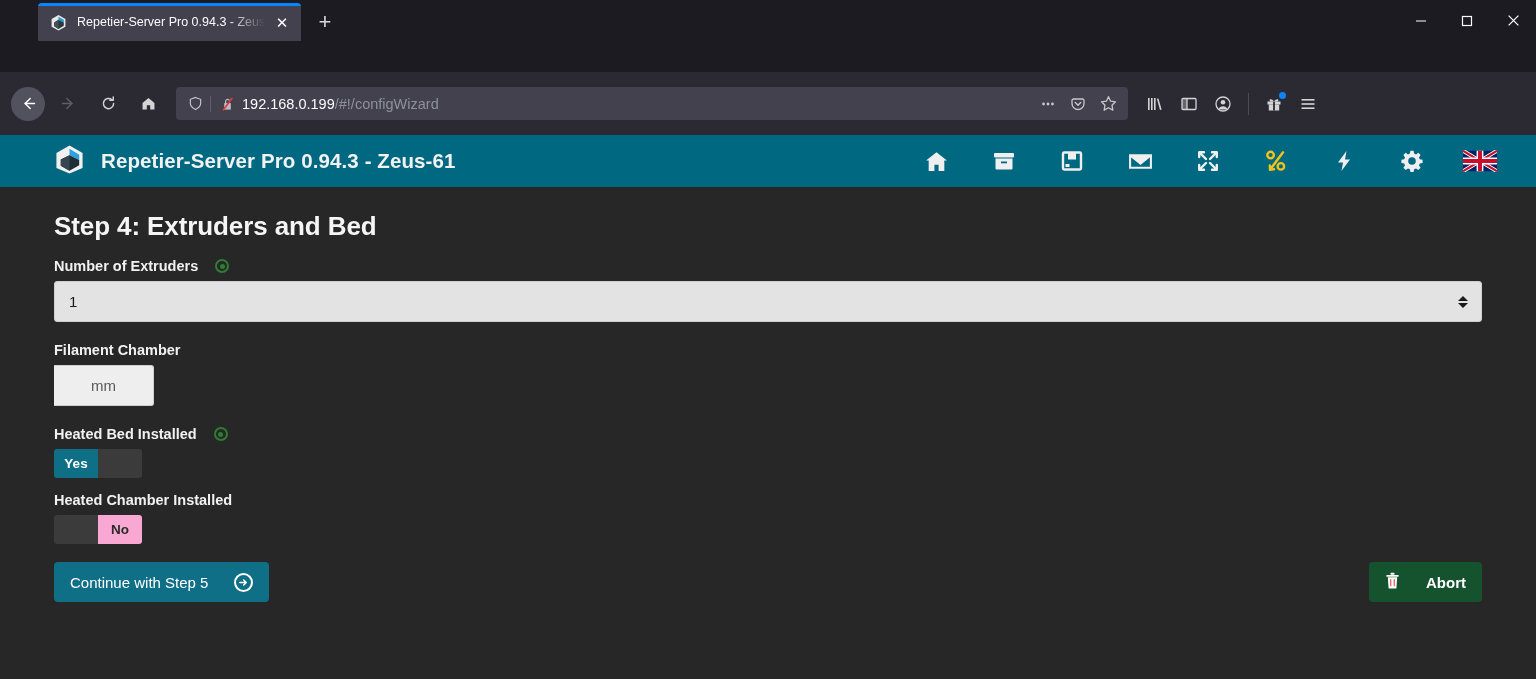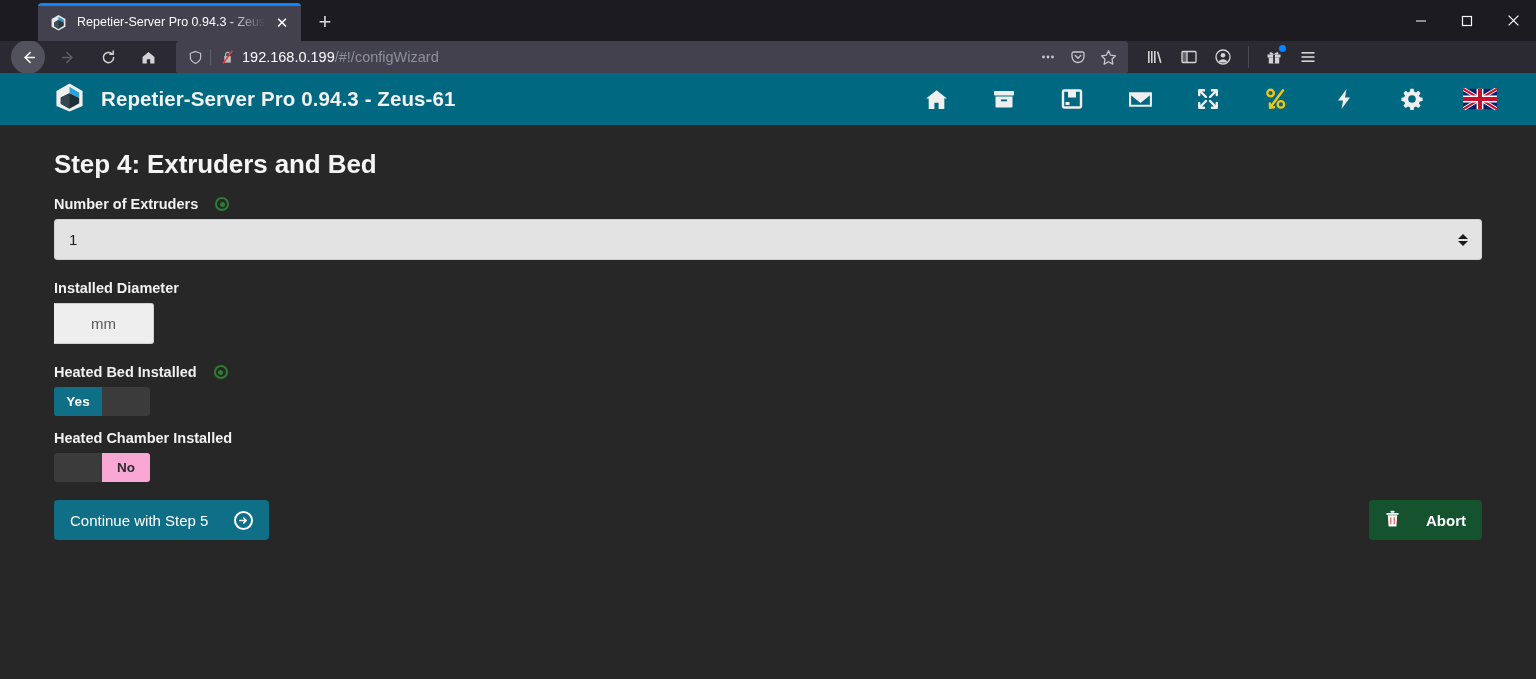--- a/index.html
+++ b/index.html
@@ -49,22 +49,22 @@
   }
   .newtab {
     width: 32px; height: 32px; margin-left: 8px; margin-bottom: 3px;
     display: flex; align-items: center; justify-content: center;
     color: #d6d6db; font-size: 22px; font-weight: 300; line-height: 1;
   }
   .wincontrols { position: absolute; right: 0; top: 0; height: 41px; display: flex; }
   .wc { width: 46px; height: 41px; display: flex; align-items: center; justify-content: center; color: #fbfbfe; }
 
   .navbar {
-    height: 32px; background: #2b2a33; display: flex; align-items: center;
-    padding: 0 8px; flex: none; gap: 0;
+    height: 63px; background: #2b2a33; display: flex; align-items: center;
+    padding: 0 8px; flex: none; gap: 0; margin-top: 31px;
   }
   .navbtn {
     width: 34px; height: 34px; margin: 0 3px;
     display: flex; align-items: center; justify-content: center;
     color: #d4d4d6; border-radius: 50%;
   }
   .navbtn.active-hover { background: #52525e; color: #ffffff; }
   .navbtn.disabled { color: #5e5e66; }
 
   .urlbar {
@@ -137,21 +137,21 @@
   .spinner { width: 17px; height: 26px; display: flex; flex-direction: column; align-items: center; justify-content: center; gap: 2px; margin-right: 6px; }
   .sp-up, .sp-dn { width: 0; height: 0; border-left: 5px solid transparent; border-right: 5px solid transparent; }
   .sp-up { border-bottom: 5px solid #1a1a1a; }
   .sp-dn { border-top: 5px solid #1a1a1a; }
   .unit-addon {
     background: #eeeeee; border: 1px solid #cfcfcf; border-left: none; border-radius: 0 3px 3px 0;
     height: 41px; width: 100px; display: flex; align-items: center; justify-content: center;
     color: #5a5a5a; font-size: 15px;
   }
 
-  .toggle { width: 96px; height: 29px; display: flex; border-radius: 3px; overflow: hidden; margin-bottom: 14px; }
+  .toggle { width: 88px; height: 29px; display: flex; border-radius: 3px; overflow: hidden; margin-bottom: 14px; }
   .toggle .half { flex: 1; display: flex; align-items: center; justify-content: center; font-size: 13.5px; font-weight: 700; }
   .toggle.on .half.left { background: #0f6f87; color: #ffffff; }
   .toggle.on .half.right { background: #3b3b3b; color: transparent; }
   .toggle.off .half.left { background: #3b3b3b; color: transparent; }
   .toggle.off .half.right { background: #f9a8d4; color: #2b2b2b; }
 
   .btn-row { display: flex; align-items: center; margin-top: 18px; }
   .btn {
     display: inline-flex; align-items: center; gap: 26px;
     font-size: 15px; border-radius: 4px; height: 40px; padding: 0 16px;
@@ -401,21 +401,21 @@
           <div class="num-input full">
             <span class="num-val">1</span>
             <span class="spinner">
               <span class="sp-up"></span>
               <span class="sp-dn"></span>
             </span>
           </div>
         </div>
 
         <div class="field-label">
-          <span>Installed Diameter</span>
+          <span>Filament Chamber</span>
         </div>
         <div class="input-row">
           <div class="unit-addon">mm</div>
         </div>
 
         <div class="field-label">
           <span>Heated Bed Installed</span>
           <span class="info-icon">
               <i></i>
             </span>

